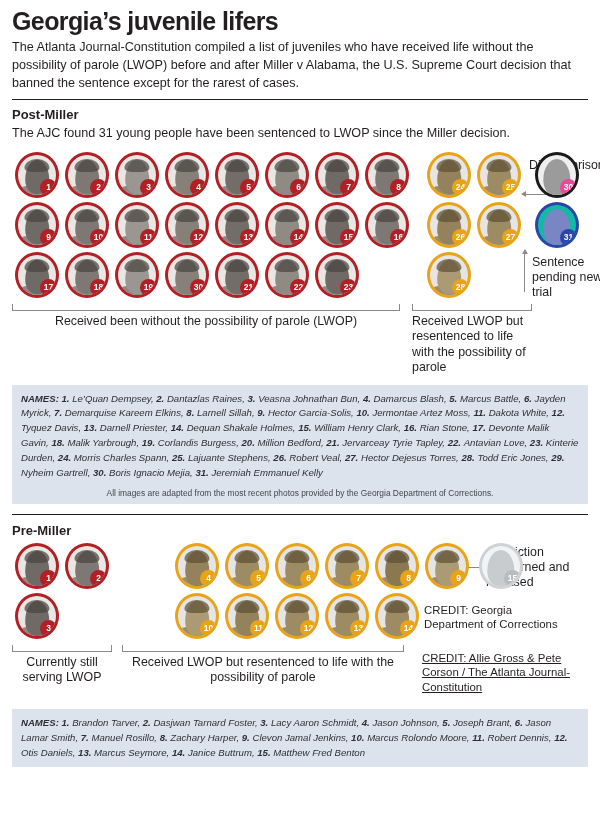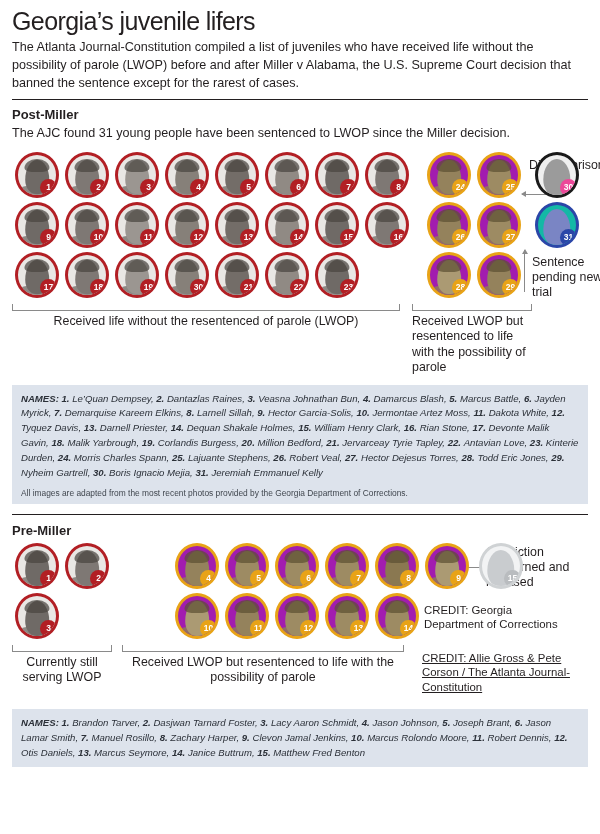--- a/index.html
+++ b/index.html
@@ -9,21 +9,21 @@
     font-family: "Liberation Sans", sans-serif;
     color: #231f20;
   }
   body { width: 600px; height: 834px; position: relative; overflow: hidden; }
 
   .page { padding: 8px 12px 0 12px; width: 600px; }
 
   
   .main-title {
     font-size: 25px;
-    font-weight: normal;
+    font-weight: bold;
     letter-spacing: -0.6px;
     line-height: 1.05;
     margin-bottom: 5px;
     font-family: "Liberation Sans", sans-serif;
   }
   .deck {
     font-size: 12.6px;
     line-height: 1.42;
     color: #231f20;
     max-width: 578px;
@@ -61,21 +61,21 @@
 
   .portrait {
     position: absolute;
     left: 3px; top: 2px;
     width: 44px; height: 46px;
     border-radius: 50%;
     border: 3px solid #b21f24;
     background: #e9e7e4;
     overflow: hidden;
   }
-  .portrait.gold { border-color: #e8a317; background: #a21caf; }
+  .portrait.gold { border-color: #e8a317; background: #e5e5e5; }
   .portrait.black { border-color: #1a1a1a; background: #efefef; }
   .portrait.blue { border-color: #2b46a8; background: #14b8a6; }
   .portrait.gray { border-color: #cfd2d4; background: #f2f3f4; }
 
   
   .face {
     position: absolute;
     left: 50%;
     top: 14%;
     transform: translateX(-50%);
@@ -205,20 +205,21 @@
     margin-top: 9px;
   }
   .names-text {
     font-size: 9.6px;
     line-height: 1.55;
     font-style: italic;
     color: #2b3038;
   }
   .names-note {
     font-size: 8.4px;
+    text-align: center;
     color: #41474f;
     padding-top: 7px;
   }
 
   .sec-divider {
     height: 1px;
     background: #231f20;
     margin: 10px 0 8px 0;
   }
 
@@ -487,35 +488,27 @@
         <div class="cell gap"></div>
         <div style="width: 12px; flex: 0 0 12px;"></div>
         <div class="cell">
           <div class="portrait gold">
             <div class="shoulders"></div>
             <div class="face t1"></div>
             <div class="hair"></div>
             <div class="badge gold">28</div>
           </div>
         </div>
-        <div class="cell">
-          <div class="portrait gold">
-            <div class="shoulders"></div>
-            <div class="face t2"></div>
-            <div class="hair"></div>
-            <div class="badge gold">29</div>
-          </div>
-        </div>
       </div>
     </div>
 
   <div style="display:flex; align-items:flex-start; margin-top:2px;">
     <div style="width:388px;">
       <div class="bracket"></div>
-      <div class="bracket-label">Received life without the resentenced of parole (LWOP)</div>
+      <div class="bracket-label">Received been without the possibility of parole (LWOP)</div>
     </div>
     <div style="width:12px;"></div>
     <div style="width:120px;">
       <div class="bracket"></div>
       <div class="bracket-label left">Received LWOP but resentenced to life with the possibility of parole</div>
     </div>
   </div>
 
   <div class="names-box">
     <div class="names-text" id="post-names"><b>NAMES: </b><b>1. </b><span>Le’Quan Dempsey, </span><b>2. </b><span>Dantazlas Raines, </span><b>3. </b><span>Veasna Johnathan Bun, </span><b>4. </b><span>Damarcus Blash, </span><b>5. </b><span>Marcus Battle, </span><b>6. </b><span>Jayden Myrick, </span><b>7. </b><span>Demarquise Kareem Elkins, </span><b>8. </b><span>Larnell Sillah, </span><b>9. </b><span>Hector Garcia-Solis, </span><b>10. </b><span>Jermontae Artez Moss, </span><b>11. </b><span>Dakota White, </span><b>12. </b><span>Tyquez Davis, </span><b>13. </b><span>Darnell Priester, </span><b>14. </b><span>Dequan Shakale Holmes, </span><b>15. </b><span>William Henry Clark, </span><b>16. </b><span>Rian Stone, </span><b>17. </b><span>Devonte Malik Gavin, </span><b>18. </b><span>Malik Yarbrough, </span><b>19. </b><span>Corlandis Burgess, </span><b>20. </b><span>Million Bedford, </span><b>21. </b><span>Jervarceay Tyrie Tapley, </span><b>22. </b><span>Antavian Love, </span><b>23. </b><span>Kinterie Durden, </span><b>24. </b><span>Morris Charles Spann, </span><b>25. </b><span>Lajuante Stephens, </span><b>26. </b><span>Robert Veal, </span><b>27. </b><span>Hector Dejesus Torres, </span><b>28. </b><span>Todd Eric Jones, </span><b>29. </b><span>Nyheim Gartrell, </span><b>30. </b><span>Boris Ignacio Mejia, </span><b>31. </b><span>Jeremiah Emmanuel Kelly</span></div>

